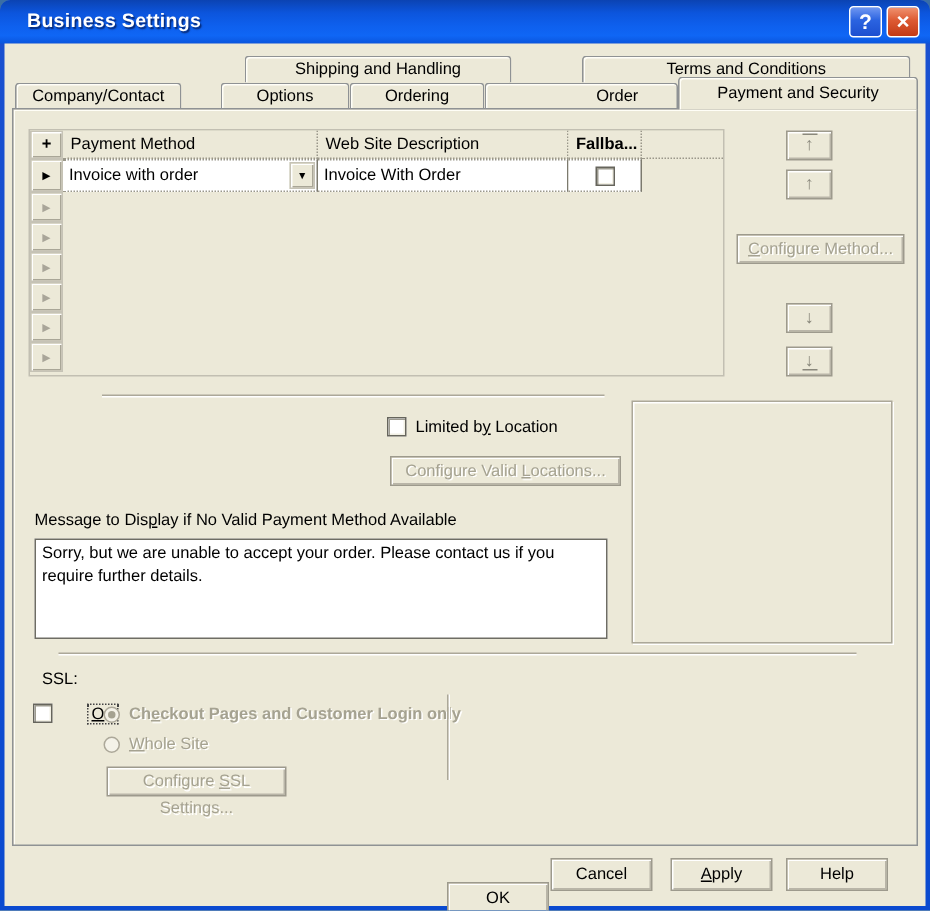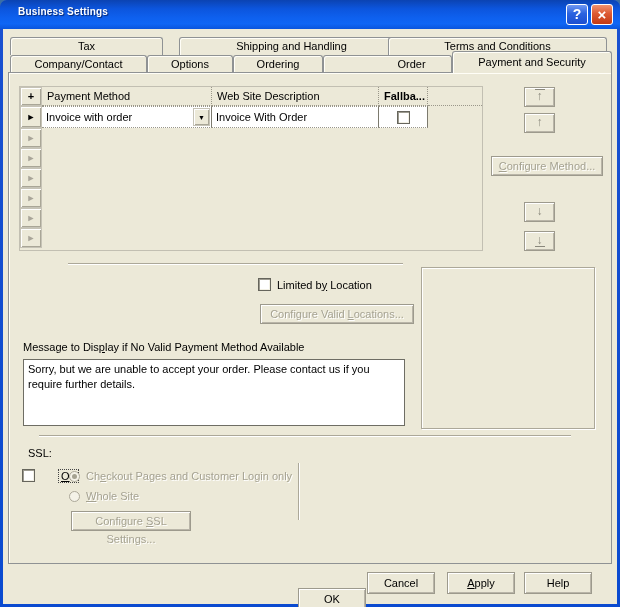--- a/index.html
+++ b/index.html
@@ -13,21 +13,21 @@
     overflow:hidden;
     font-size:11px; color:#000;
   }
   .titlebar {
     position:absolute; left:0; top:0; right:0; height:29px;
     background:linear-gradient(180deg,#0b43b2 0%,#0c55dd 30%,#0e60ee 60%,#0f66f5 82%,#0a55dd 100%);
     border-radius:7px 7px 0 0;
   }
   .title-text {
     position:absolute; left:18px; top:6px;
-    color:#fff; font-weight:bold; font-size:10px;
+    color:#fff; font-weight:bold; font-size:13px;
     text-shadow:1px 1px 1px rgba(0,0,30,.6);
     letter-spacing:.2px;
   }
   .tb-btn {
     position:absolute; top:4px; width:22px; height:21px;
     border:1px solid #fff; border-radius:3px;
     color:#fff; font-weight:bold; text-align:center; line-height:19px; font-size:14px;
     cursor:default;
   }
   .tb-help { left:566px; background:linear-gradient(180deg,#6f97f2 0%,#2b63e0 45%,#1c4fd0 100%); }
@@ -149,25 +149,24 @@
 <div class="window">
 
   <div class="titlebar">
     <span class="title-text">Business Settings</span>
     <div class="tb-btn tb-help">?</div>
     <div class="tb-btn tb-close">×</div>
   </div>
 
   <div class="dialog-body"></div>
 
-  <div class="tab r1" style="left:10px;width:153px;">Tax</div>
-  <div class="tab r1" style="left:179px;width:225px;">Shipping and Handling</div>
+  <div class="tab r1" style="left:163px;width:178px;">Shipping and Handling</div>
   <div class="tab r1" style="left:388px;width:219px;">Terms and Conditions</div>
 
-  <div class="tab r2" style="left:10px;width:137px;">Company/Contact</div>
+  <div class="tab r2" style="left:10px;width:111px;">Company/Contact</div>
   <div class="tab r2" style="left:147px;width:86px;">Options</div>
   <div class="tab r2" style="left:233px;width:90px;">Ordering</div>
   <div class="tab r2" style="left:323px;width:129px;padding-left:48px;">Order Processing</div>
   <div class="tab r2 active" style="left:452px;width:160px;">Payment and Security</div>
 
   <div class="page">
 
     <div class="grid cell">
 
       <div class="cell marker-col add-btn raised" style="left:0;top:0;height:19px;">+</div>
@@ -230,21 +229,21 @@
 
     <div class="cell hrule" style="left:30px;top:362px;width:532px;"></div>
 
     <div class="cell lbl" style="left:19px;top:374px;">SSL:</div>
 
     <div class="cell row-flex" style="left:13px;top:396px;gap:24px;">
       <span class="checkbox"></span>
       <span class="lbl focus-dotted"><span></span><u>O</u><span>n</span></span>
     </div>
 
-    <div class="cell row-flex" style="left:60px;top:397px;">
+    <div class="cell row-flex" style="left:60px;top:397px;font-weight:bold;">
       <span class="radio checked"></span>
       <span class="lbl disabled-text"><span>Ch</span><u>e</u><span>ckout Pages and Customer Login only</span></span>
     </div>
 
     <div class="cell row-flex" style="left:60px;top:417px;">
       <span class="radio"></span>
       <span class="lbl disabled-text"><span></span><u>W</u><span>hole Site</span></span>
     </div>
 
     <div class="cell btn disabled" style="left:62px;top:438px;width:120px;height:20px;">

